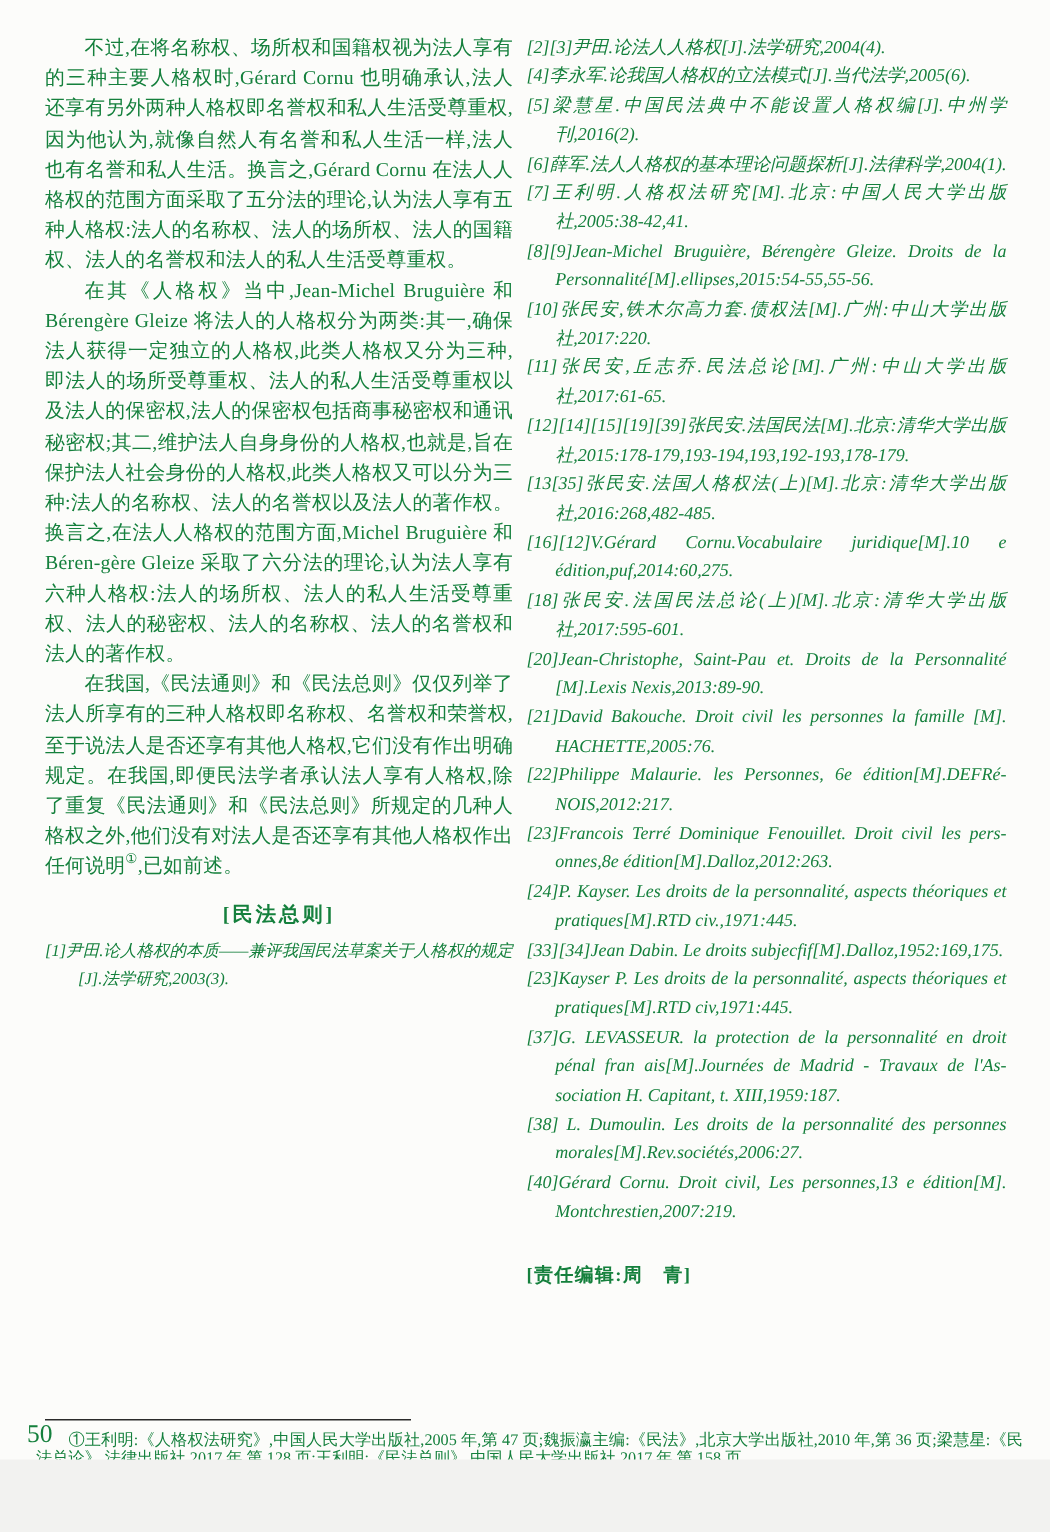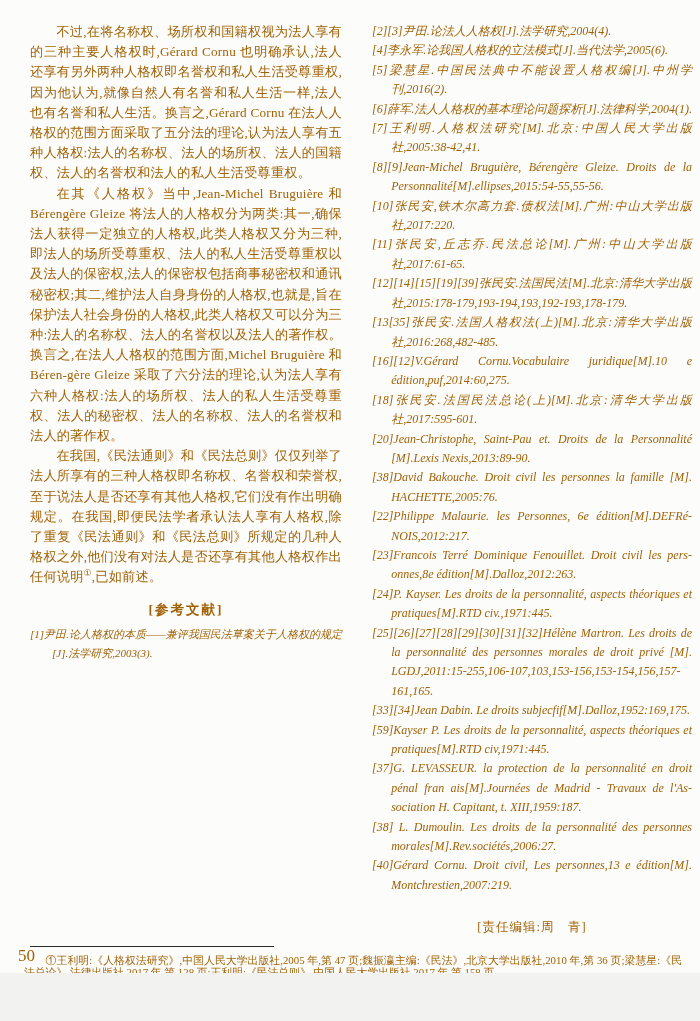--- a/index.html
+++ b/index.html
@@ -5,26 +5,26 @@
   html, body { margin: 0; padding: 0; }
   body {
     width: 700px; height: 1021px;
     background: #f2f2f0;
     font-family: "Liberation Serif", "DejaVu Serif", serif;
   }
   .paper {
     position: relative;
     width: 700px; height: 973px;
     background: #fcfcfa;
-    color: #a16207;
+    color: #15803d;
     overflow: hidden;
   }
   .col { position: absolute; top: 22px; }
   .col-left  { left: 30px;  width: 312px; }
-  .col-right { left: 372px; width: 320px; }
+  .col-right { left: 351px; width: 320px; }
 
   .body-p {
     margin: 0;
     font-size: 13.2px;
     line-height: 20.2px;
     text-align: justify;
     text-indent: 2em;
     letter-spacing: 0.2px;
   }
   .body-p.spaced { margin-top: 18px; }
@@ -56,22 +56,22 @@
   .ref-list {
     list-style: none;
     margin: 0; padding: 0;
   }
   .ref-list .ref-item {
     padding-left: 1.6em;
     text-indent: -1.6em;
   }
   .editor-line {
     margin-top: 24px;
-    text-align: center;
-    font-weight: normal;
+    text-align: left;
+    font-weight: bold;
     font-size: 12.5px;
     letter-spacing: 1px;
   }
 
   .footnote-rule {
     position: absolute;
     left: 30px; top: 946px;
     width: 244px; height: 0;
     border-top: 1px solid #2a2a2a;
   }
@@ -92,46 +92,45 @@
 </style>
 </head>
 <body>
 
 <div class="paper">
 
   <div class="col col-left">
     <p class="body-p">不过,在将名称权、场所权和国籍权视为法人享有的三种主要人格权时,Gérard Cornu 也明确承认,法人还享有另外两种人格权即名誉权和私人生活受尊重权,因为他认为,就像自然人有名誉和私人生活一样,法人也有名誉和私人生活。换言之,Gérard Cornu 在法人人格权的范围方面采取了五分法的理论,认为法人享有五种人格权:法人的名称权、法人的场所权、法人的国籍权、法人的名誉权和法人的私人生活受尊重权。</p>
     <p class="body-p">在其《人格权》当中,Jean-Michel Bruguière 和 Bérengère Gleize 将法人的人格权分为两类:其一,确保法人获得一定独立的人格权,此类人格权又分为三种,即法人的场所受尊重权、法人的私人生活受尊重权以及法人的保密权,法人的保密权包括商事秘密权和通讯秘密权;其二,维护法人自身身份的人格权,也就是,旨在保护法人社会身份的人格权,此类人格权又可以分为三种:法人的名称权、法人的名誉权以及法人的著作权。换言之,在法人人格权的范围方面,Michel Bruguière 和 Béren-gère Gleize 采取了六分法的理论,认为法人享有六种人格权:法人的场所权、法人的私人生活受尊重权、法人的秘密权、法人的名称权、法人的名誉权和法人的著作权。</p>
     <p class="body-p"><span>在我国,《民法通则》和《民法总则》仅仅列举了法人所享有的三种人格权即名称权、名誉权和荣誉权,至于说法人是否还享有其他人格权,它们没有作出明确规定。在我国,即便民法学者承认法人享有人格权,除了重复《民法通则》和《民法总则》所规定的几种人格权之外,他们没有对法人是否还享有其他人格权作出任何说明</span><span class="fnmark">①</span><span>,已如前述。</span></p>
-    <div class="ref-heading">[参考文献]</div>
+    <div class="ref-heading">[民法总则]</div>
     <p class="ref-item left-ref">[1]尹田.论人格权的本质——兼评我国民法草案关于人格权的规定[J].法学研究,2003(3).</p>
   </div>
 
   <div class="col col-right">
     <ul class="ref-list">
       <li class="ref-item">[2][3]尹田.论法人人格权[J].法学研究,2004(4).</li>
       <li class="ref-item">[4]李永军.论我国人格权的立法模式[J].当代法学,2005(6).</li>
       <li class="ref-item">[5]梁慧星.中国民法典中不能设置人格权编[J].中州学刊,2016(2).</li>
       <li class="ref-item">[6]薛军.法人人格权的基本理论问题探析[J].法律科学,2004(1).</li>
       <li class="ref-item">[7]王利明.人格权法研究[M].北京:中国人民大学出版社,2005:38-42,41.</li>
       <li class="ref-item">[8][9]Jean-Michel Bruguière, Bérengère Gleize. Droits de la Personnalité[M].ellipses,2015:54-55,55-56.</li>
       <li class="ref-item">[10]张民安,铁木尔高力套.债权法[M].广州:中山大学出版社,2017:220.</li>
       <li class="ref-item">[11]张民安,丘志乔.民法总论[M].广州:中山大学出版社,2017:61-65.</li>
       <li class="ref-item">[12][14][15][19][39]张民安.法国民法[M].北京:清华大学出版社,2015:178-179,193-194,193,192-193,178-179.</li>
       <li class="ref-item">[13[35]张民安.法国人格权法(上)[M].北京:清华大学出版社,2016:268,482-485.</li>
       <li class="ref-item">[16][12]V.Gérard Cornu.Vocabulaire juridique[M].10 e édition,puf,2014:60,275.</li>
       <li class="ref-item">[18]张民安.法国民法总论(上)[M].北京:清华大学出版社,2017:595-601.</li>
       <li class="ref-item">[20]Jean-Christophe, Saint-Pau et. Droits de la Personnalité [M].Lexis Nexis,2013:89-90.</li>
-      <li class="ref-item">[38]David Bakouche. Droit civil les personnes la famille [M]. HACHETTE,2005:76.</li>
+      <li class="ref-item">[21]David Bakouche. Droit civil les personnes la famille [M]. HACHETTE,2005:76.</li>
       <li class="ref-item">[22]Philippe Malaurie. les Personnes, 6e édition[M].DEFRé-NOIS,2012:217.</li>
       <li class="ref-item">[23]Francois Terré Dominique Fenouillet. Droit civil les pers-onnes,8e édition[M].Dalloz,2012:263.</li>
       <li class="ref-item">[24]P. Kayser. Les droits de la personnalité, aspects théoriques et pratiques[M].RTD civ.,1971:445.</li>
-      <li class="ref-item">[25][26][27][28][29][30][31][32]Hélène Martron. Les droits de la personnalité des personnes morales de droit privé [M]. LGDJ,2011:15-255,106-107,103,153-156,153-154,156,157-161,165.</li>
       <li class="ref-item">[33][34]Jean Dabin. Le droits subjecfif[M].Dalloz,1952:169,175.</li>
-      <li class="ref-item">[59]Kayser P. Les droits de la personnalité, aspects théoriques et pratiques[M].RTD civ,1971:445.</li>
+      <li class="ref-item">[23]Kayser P. Les droits de la personnalité, aspects théoriques et pratiques[M].RTD civ,1971:445.</li>
       <li class="ref-item">[37]G. LEVASSEUR. la protection de la personnalité en droit pénal fran ais[M].Journées de Madrid - Travaux de l'As-sociation H. Capitant, t. XIII,1959:187.</li>
       <li class="ref-item">[38] L. Dumoulin. Les droits de la personnalité des personnes morales[M].Rev.sociétés,2006:27.</li>
       <li class="ref-item">[40]Gérard Cornu. Droit civil, Les personnes,13 e édition[M]. Montchrestien,2007:219.</li>
     </ul>
     <div class="editor-line">[责任编辑:周　青]</div>
   </div>
 
   <div class="footnote-rule"></div>
   <div class="footnote">①王利明:《人格权法研究》,中国人民大学出版社,2005 年,第 47 页;魏振瀛主编:《民法》,北京大学出版社,2010 年,第 36 页;梁慧星:《民法总论》,法律出版社,2017 年,第 128 页;王利明:《民法总则》,中国人民大学出版社,2017 年,第 158 页。</div>
   <div class="page-number">50</div>

